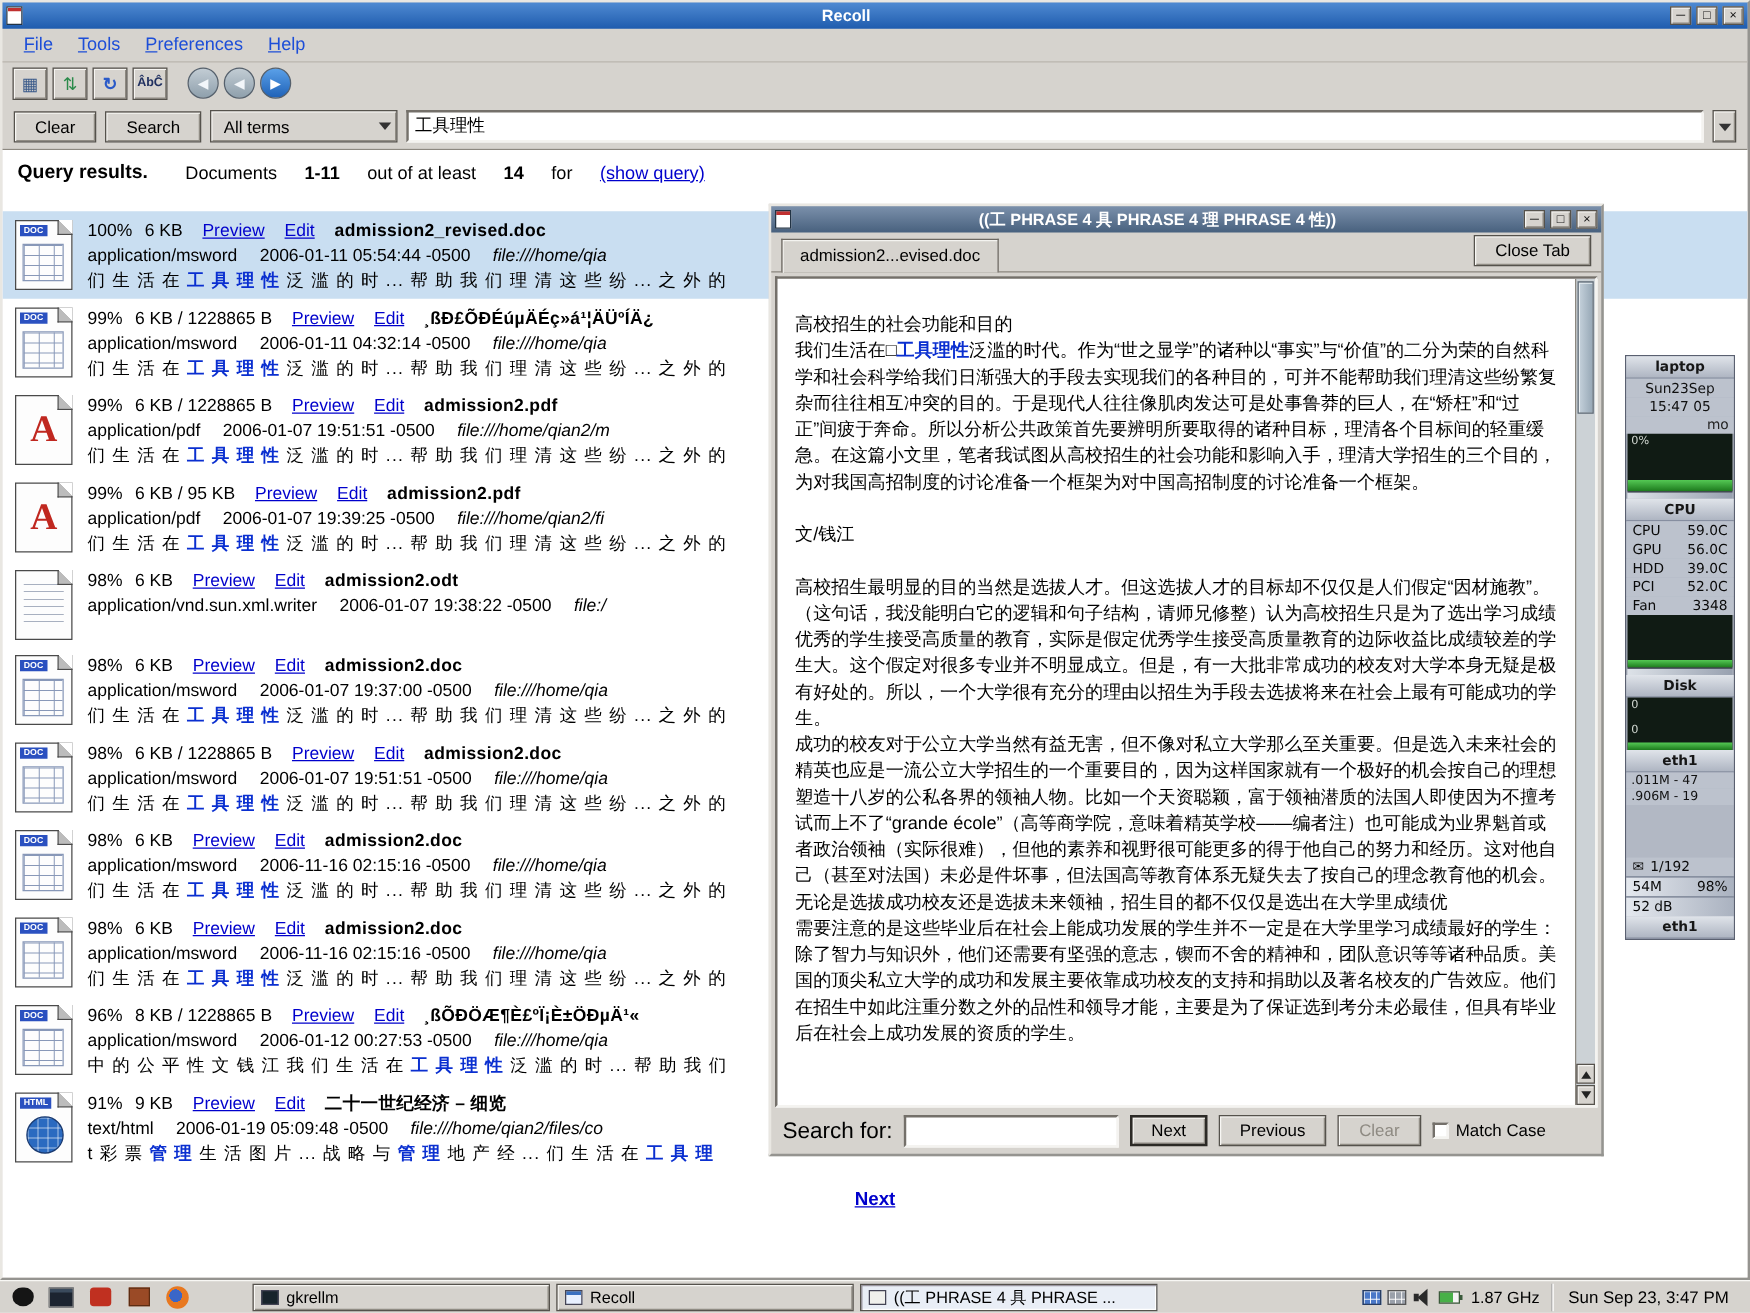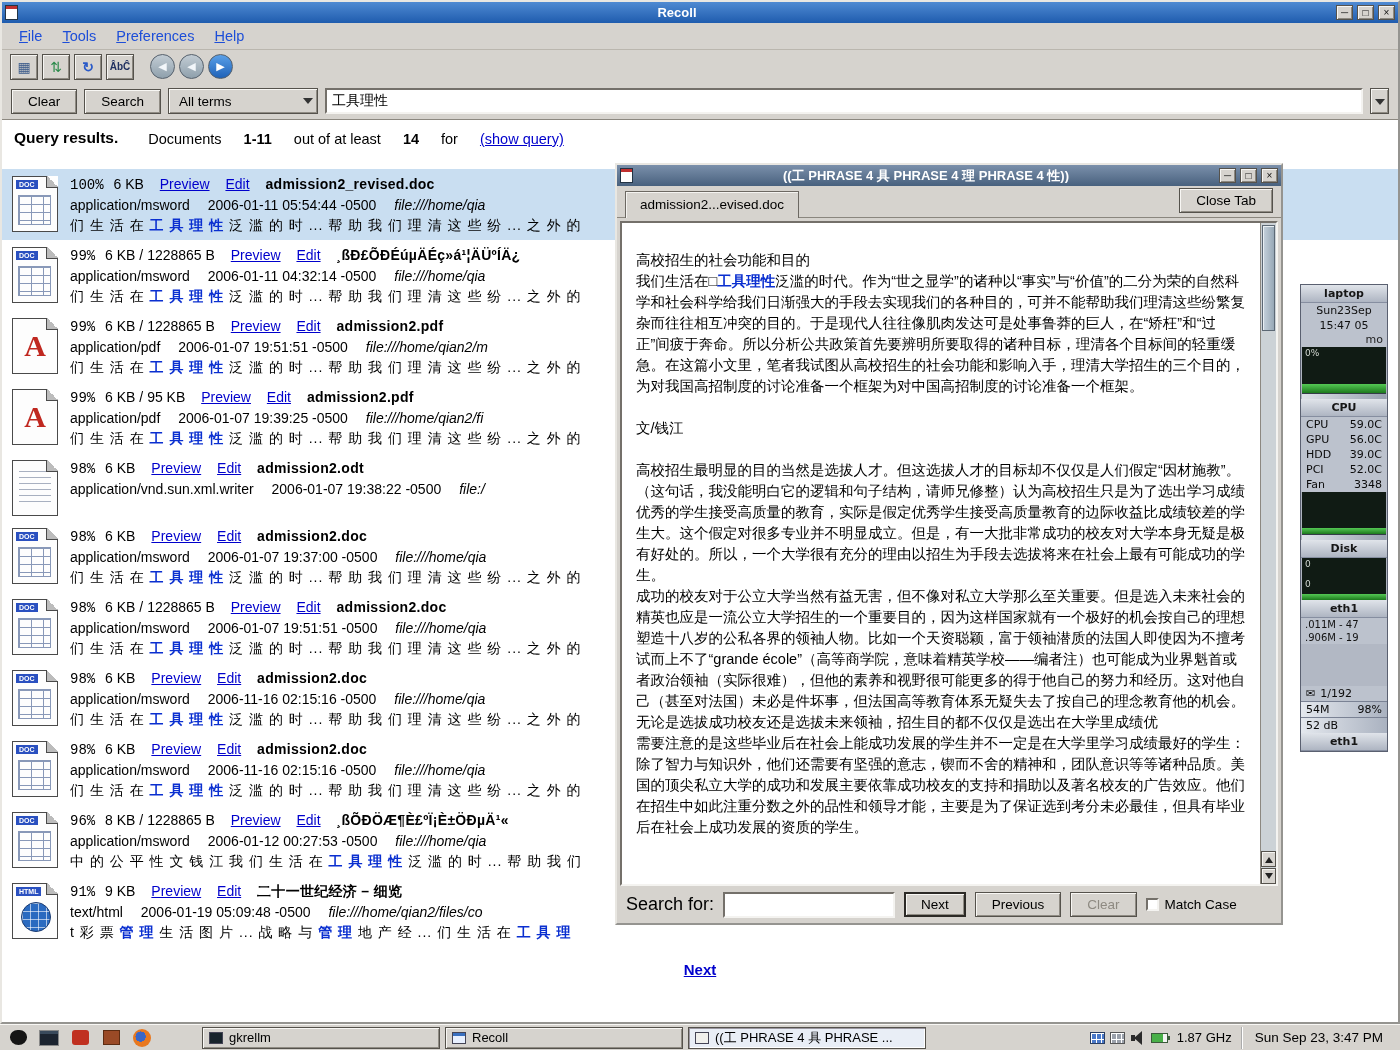--- a/index.html
+++ b/index.html
@@ -56,21 +56,21 @@
 
   
   .results { flex:1; background:#fff; border-top:1px solid #8c8880; overflow:hidden; }
   .rheader { display:flex; align-items:flex-end; gap:22px; padding:9px 12px 22px; font-size:14.5px; }
   .rh-title { font-weight:bold; font-size:15.5px; margin-right:8px; }
   .rh-b { font-weight:bold; }
   .rlink { color:#0000cc; text-decoration:underline; cursor:pointer; }
   .rrow { display:flex; padding:5px 0 5px 8px; }
   .rrow.sel { background:#c9def1; }
   .rbody { font-size:14px; line-height:20px; color:#000; min-width:0; }
-  .rl1 .rscore { margin-right:6px;font-family:Liberation Mono, monospace; }
+  .rl1 .rscore { margin-right:6px; }
   .rl1 .rsize { margin-right:12px; }
   .rl1 .rlink { margin-right:12px; }
   .rl1 .rtitle { font-weight:bold; letter-spacing:.3px; }
   .rl2 span { margin-right:14px; }
   .rl2 .rurl { font-style:italic; margin-right:0; }
   .rl3 { letter-spacing:1px; white-space:nowrap; }
   .hl { color:#0a2fd0; font-weight:bold; }
   .next-wrap { text-align:center; padding:14px 0; }
   .next-link { color:#0000cc; font-weight:bold; font-size:15px; text-decoration:underline; cursor:pointer; }
 

